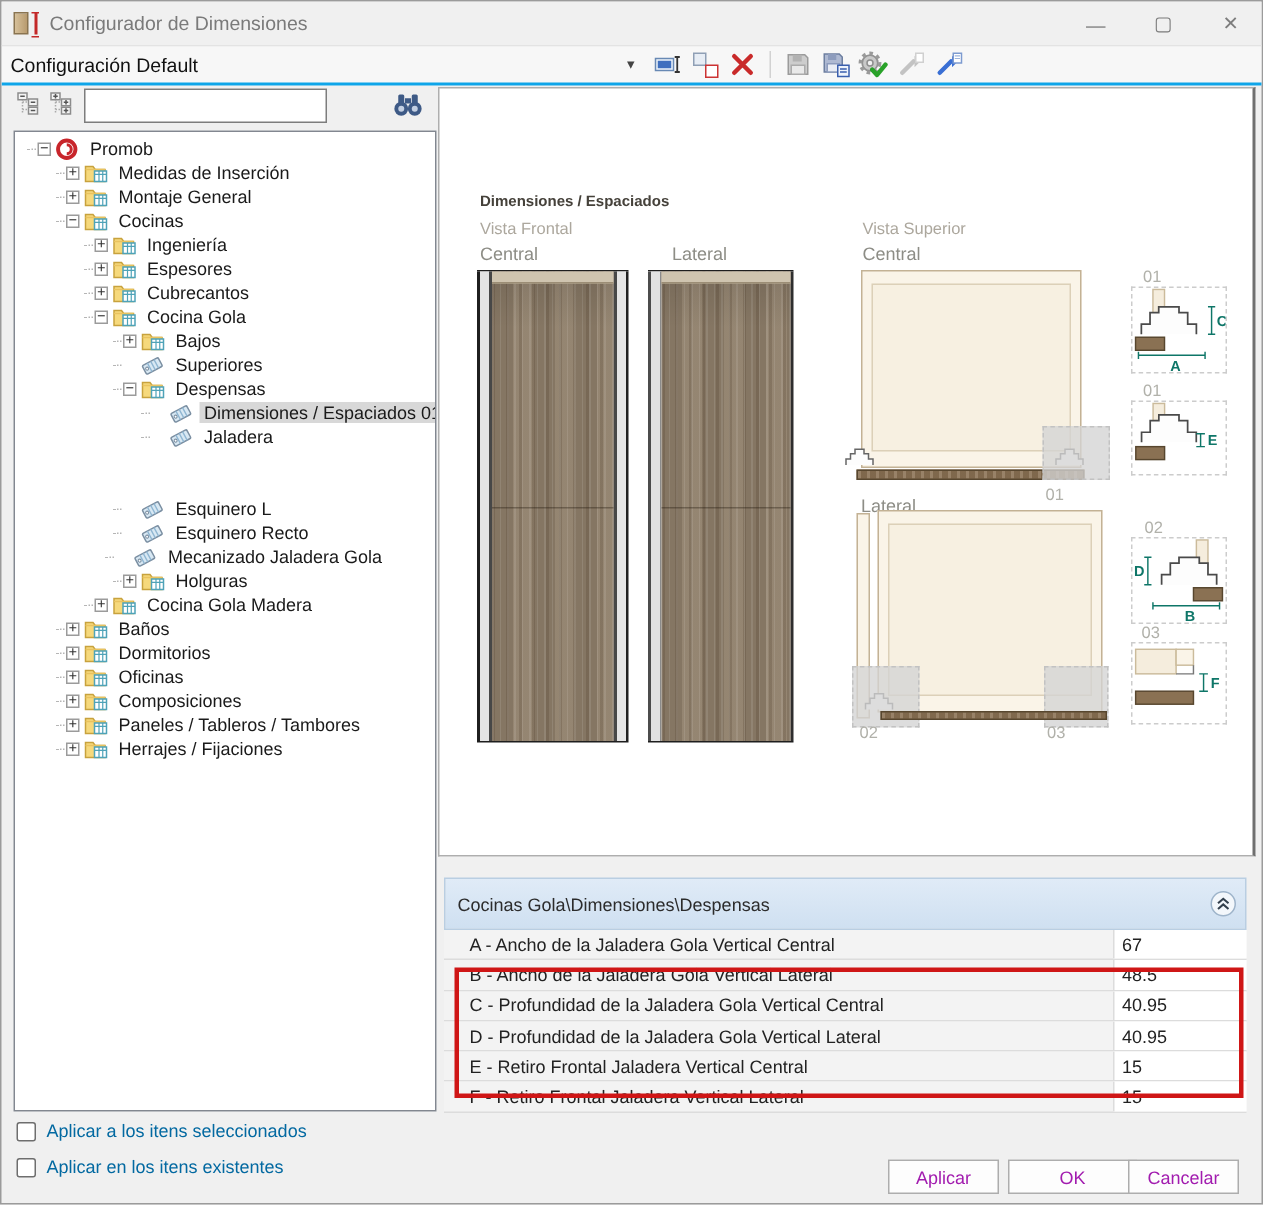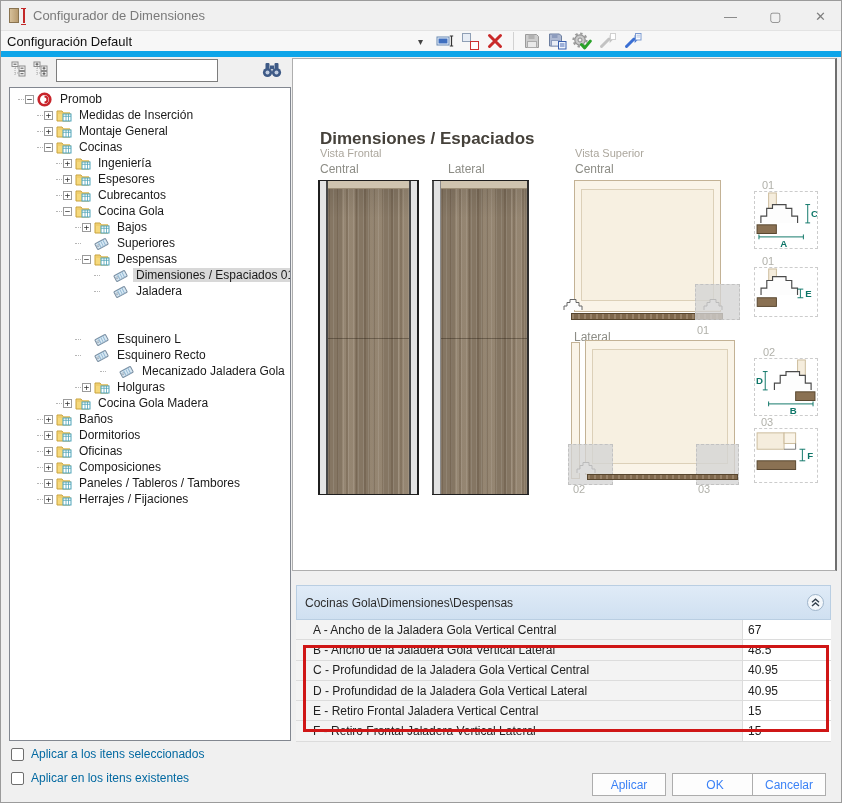--- a/index.html
+++ b/index.html
@@ -19,21 +19,21 @@
   .app-icon .ibeam { position:absolute; left:12px; top:0; width:5px; height:17px; }
   .app-icon .ibeam:before { content:""; position:absolute; left:2px; top:1px; width:1.5px; height:15px; background:#c32828; }
   .app-icon .ibeam:after { content:""; position:absolute; left:0; top:1px; width:5px; height:15px;
     border-top:1.5px solid #c32828; border-bottom:1.5px solid #c32828; }
   .title-text { color:#7a7a7a; font-size:13px; }
   .win-btns { position:absolute; right:0; top:0; height:30px; display:flex; }
   .win-btn { width:45px; height:30px; display:flex; align-items:center; justify-content:center;
     color:#7d7d7d; font-size:13px; cursor:default; }
   
   .toolbar { position:absolute; left:0; top:30px; width:842px; height:26px;
-    background:#f7f7f7; border-bottom:6px solid #0ea5e9; display:flex; align-items:center; }
+    background:#f7f7f7; border-bottom:2px solid #0ea5e9; display:flex; align-items:center; }
   .combo { width:428px; height:26px; display:flex; align-items:center; padding-left:6px; position:relative; }
   .combo-label { font-size:13px; color:#111; }
   .combo-arrow { position:absolute; right:6px; color:#444; font-size:10px; }
   .tbtns { display:flex; align-items:center; gap:5px; margin-left:6px; }
   .tbtn { width:20px; height:20px; display:flex; align-items:center; justify-content:center; }
   .tsep { width:1px; height:18px; background:#d2d2d2; margin:0 3px; }
   
   .filter-row { position:absolute; left:8px; top:58px; width:282px; height:24px; }
   .tree-tool { position:absolute; top:2px; width:18px; height:18px; }
   .search-input { position:absolute; left:47px; top:0; width:162px; height:23px;
@@ -47,21 +47,21 @@
     font-family:"DejaVu Sans Mono",monospace; }
   .exp-spacer { width:12px; flex:0 0 12px; }
   .stub { width:6px; border-top:1px dotted #b5b5b5; flex:0 0 6px; margin-right:1px; }
   .ticon { width:16px; height:14px; flex:0 0 16px; margin-right:4px; display:flex; align-items:center; }
   .tlabel { padding:0 3px; font-size:12px; }
   .tlabel.sel { background:#d8d8d8; }
   
   .preview { position:absolute; left:291px; top:57px; width:545px; height:513px;
     background:#fff; border:1px solid #aeaeae; border-right:2px solid #6f6f6f; }
   .pv-abs { position:absolute; }
-  .pv-title { font-size:17px; font-weight:600; color:#45413a; }
+  .pv-title { font-size:10px; font-weight:600; color:#45413a; }
   .pv-sub { font-size:11px; color:#aca79d; }
   .pv-lbl { font-size:12px; color:#8d8d86; }
   .pv-mark { font-size:11px; color:#b1b1aa; }
   .wood-panel { position:absolute; display:flex; border-top:1px solid #1e1e1e; border-bottom:1px solid #1e1e1e; }
   .edgeL { width:10px; background:linear-gradient(90deg,#1f1f1f 0 2px,#e4e4e4 2px 8px,#474747 8px 10px); }
   .edgeR { width:10px; background:linear-gradient(90deg,#474747 0 2px,#e4e4e4 2px 8px,#1f1f1f 8px 10px); }
   .stripL { width:9px; background:#e2e2e2; border-left:2px solid #4c4c4c; border-right:1px solid #8a8a8a; }
   .edge2 { width:2px; background:#2e2e2e; }
   .wood { flex:1; position:relative; background-color:#8f7f6a;
     background-image:
@@ -92,21 +92,21 @@
   .dt-label { flex:1; display:flex; align-items:center; padding-left:17px; font-size:12px; color:#222; }
   .dt-value { width:89px; background:#fff; border-left:1px solid #dcdcdc;
     display:flex; align-items:center; padding-left:5px; font-size:12px; color:#222; }
   .red-annot { position:absolute; left:302px; top:644px; width:526px; height:87px;
     border:3px solid #cf1616; pointer-events:none; }
   
   .chk-row { position:absolute; left:10px; display:flex; align-items:center; gap:7px; }
   .chk-box { width:13px; height:13px; background:#fff; border:1px solid #6e6e6e; border-radius:2px; }
   .chk-label { font-size:12px; color:#0369a1; }
   .btn { position:absolute; height:23px; background:#fdfdfd; border:1px solid #adadad;
-    font-family:inherit; font-size:12px; color:#3b82f6; display:flex; align-items:center; justify-content:center; }
+    font-family:inherit; font-size:12px; color:#a21caf; display:flex; align-items:center; justify-content:center; }
 </style>
 </head>
 <body>
 
 <div class="titlebar">
   <div class="app-icon">
       <div class="door"></div>
       <div class="ibeam"></div>
     </div>
   <div class="title-text">Configurador de Dimensiones</div>
@@ -407,21 +407,21 @@
         <svg width="15" height="14" viewBox="0 0 15 14">
           <g transform="rotate(-28 7 8)">
             <rect x="1.5" y="5" width="12" height="6.5" rx="1" fill="#d8e8f3" stroke="#7b8fa2"></rect>
             <path d="M5.5 5 v6.5 M8 5 v6.5 M10.5 5 v6.5" stroke="#8fb6d2" stroke-width=".9"></path>
             <circle cx="3.6" cy="8.2" r="1" fill="#fff" stroke="#7b8fa2" stroke-width=".7"></circle>
           </g>
         </svg>
       </span>
       <span class="tlabel">Esquinero Recto</span>
     </div>
-    <div class="trow" style="padding-left: 90px;">
+    <div class="trow" style="padding-left: 60px;">
       <span class="stub"></span>
       <span class="exp-spacer"></span>
       <span class="ticon">
         <svg width="15" height="14" viewBox="0 0 15 14">
           <g transform="rotate(-28 7 8)">
             <rect x="1.5" y="5" width="12" height="6.5" rx="1" fill="#d8e8f3" stroke="#7b8fa2"></rect>
             <path d="M5.5 5 v6.5 M8 5 v6.5 M10.5 5 v6.5" stroke="#8fb6d2" stroke-width=".9"></path>
             <circle cx="3.6" cy="8.2" r="1" fill="#fff" stroke="#7b8fa2" stroke-width=".7"></circle>
           </g>
         </svg>

